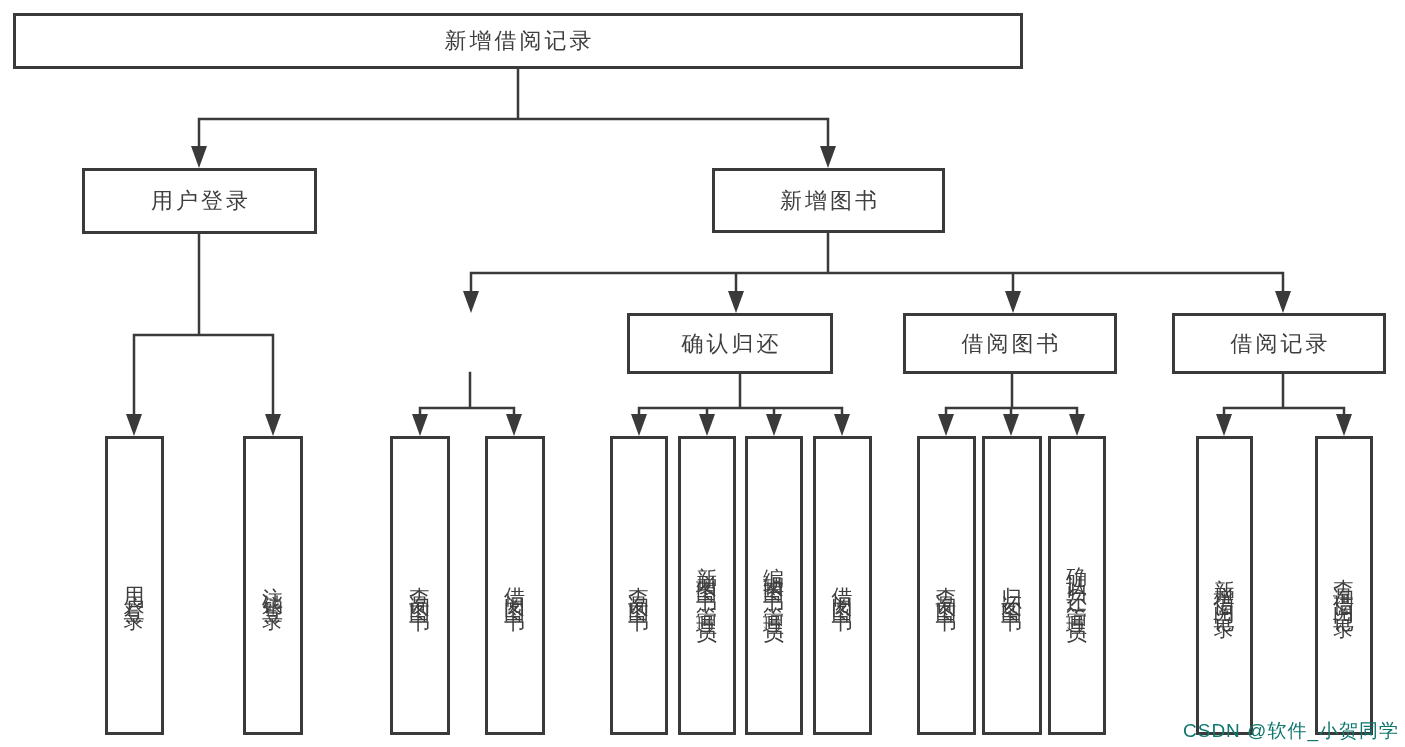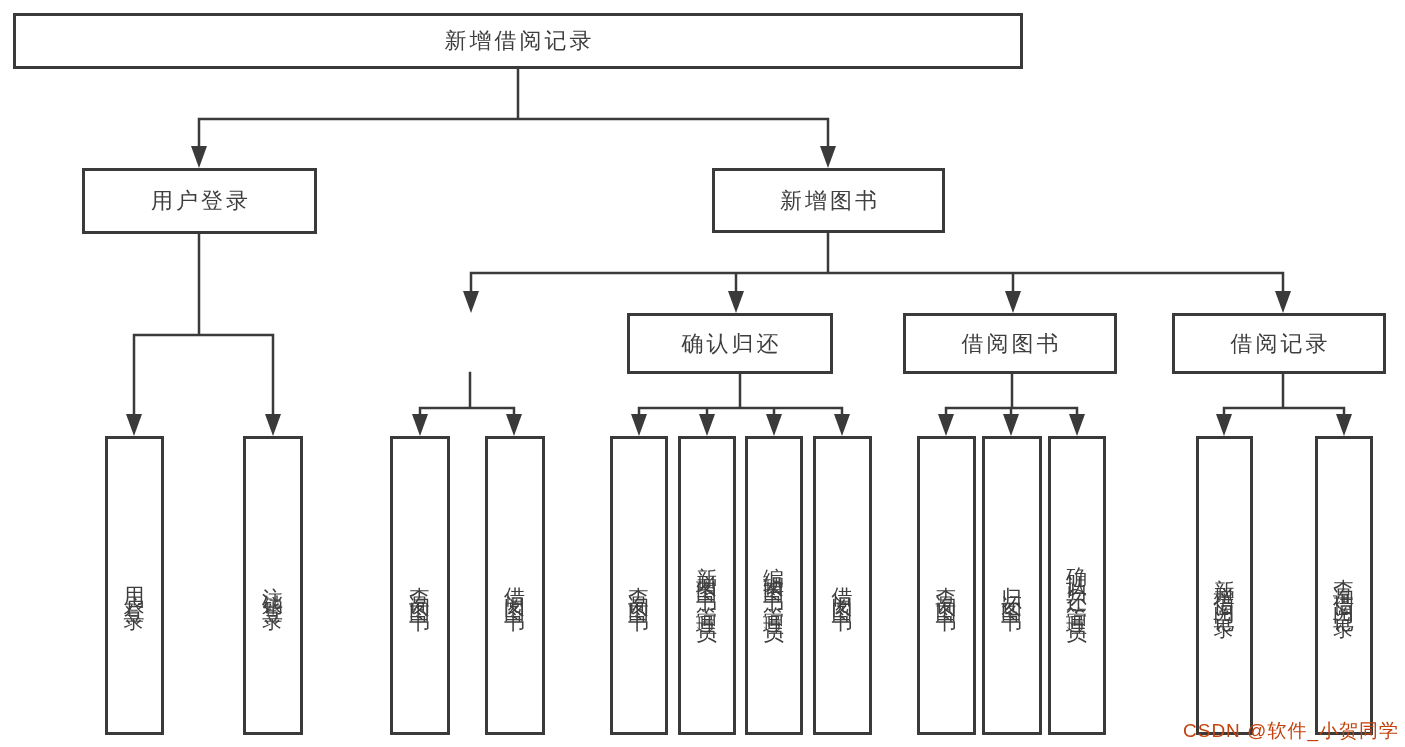--- a/index.html
+++ b/index.html
@@ -16,21 +16,21 @@
     display:flex;align-items:center;justify-content:center;
   }
   .hbox{font-size:22px;letter-spacing:3px;text-indent:3px;}
   .vbox{
     font-size:21px;
     writing-mode:vertical-rl;text-orientation:upright;
     letter-spacing:8px;line-height:1;
   }
   .watermark{
     position:absolute;left:1183px;top:718px;
-    font-size:19px;letter-spacing:1px;color:#c2410c;white-space:nowrap;
+    font-size:19px;letter-spacing:1px;color:#0f766e;white-space:nowrap;
   }
 </style>
 </head>
 <body>
 
 <div class="stage">
 
   <svg class="wires" viewBox="0 0 1405 747" xmlns="http://www.w3.org/2000/svg">
     <g stroke="#3a3a3a" stroke-width="2.5" fill="none" stroke-linecap="square">
       <g>

